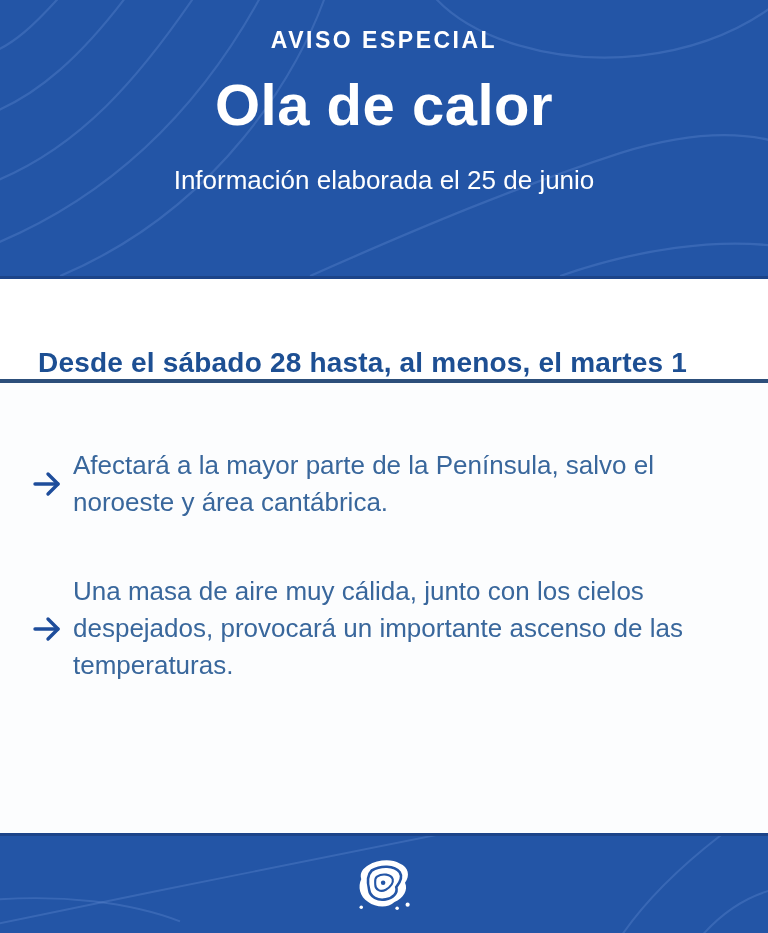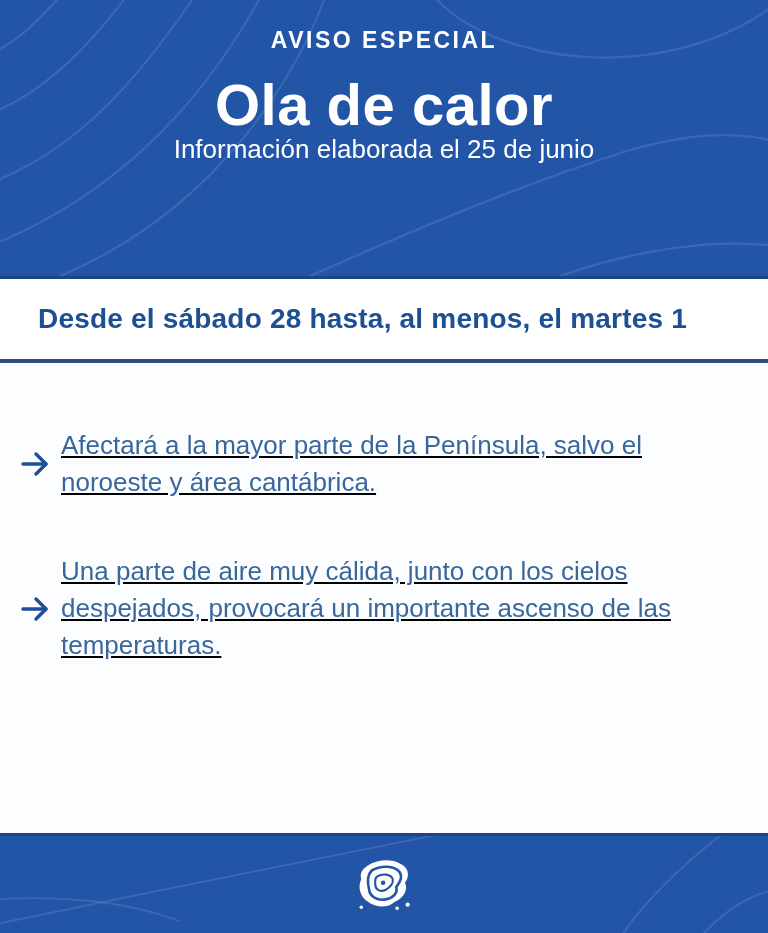--- a/index.html
+++ b/index.html
@@ -33,33 +33,33 @@
   }
   .hero .kicker{
     position:relative;margin-top:27px;font-size:23px;font-weight:bold;
     letter-spacing:2.5px;
   }
   .hero .title{
     position:relative;margin-top:22px;font-size:58px;font-weight:bold;
     letter-spacing:.5px;line-height:1;
   }
   .hero .subtitle{
-    position:relative;font-size:26px;font-weight:normal;
+    position:relative;margin-top:31px;font-size:26px;font-weight:normal;
   }
   
   .date-band{
-    height:84px;background:var(--band-bg);
+    height:104px;background:var(--band-bg);
     border-bottom:4px solid var(--rule-blue);
-    display:flex;align-items:center;padding-left:38px;
+    display:flex;align-items:flex-end;padding-left:38px;
   }
   .date-band h2{
     color:var(--heading-blue);font-size:28px;font-weight:bold;letter-spacing:.2px;
   }
   
-  .content{padding:64px 30px 0 20px;text-decoration:underline;}
+  .content{padding:64px 30px 0 32px;}
   .bullet{
     display:flex;align-items:center;gap:11px;margin-bottom:52px;
   }
   .bullet .arrow{flex:0 0 30px;display:flex;align-items:center;}
   .bullet p{
     color:var(--bullet-text-blue);font-size:26px;line-height:37px;
     white-space:pre-line;max-width:660px;
   }
   
   .footer{
@@ -117,21 +117,21 @@
 
     <div class="bullet">
       <span class="arrow">
         <svg viewBox="0 0 30 26" width="30" height="26">
           <g fill="none" stroke="var(--arrow-blue)" stroke-width="3.4" stroke-linecap="round" stroke-linejoin="round">
             <path d="M 3,13 H 26"></path>
             <path d="M 16,3 L 26,13 L 16,23"></path>
           </g>
         </svg>
       </span>
-      <p>Una parte de aire muy cálida, junto con los cielos
+      <p>Una masa de aire muy cálida, junto con los cielos
 despejados, provocará un importante ascenso de las
 temperaturas.</p>
     </div>
 
 
   </main>
 
   <footer class="footer">
     <svg class="waves" viewBox="0 0 768 100" preserveAspectRatio="none">
       <g fill="none" stroke="var(--wave-blue)" stroke-opacity="0.38" stroke-width="2">

